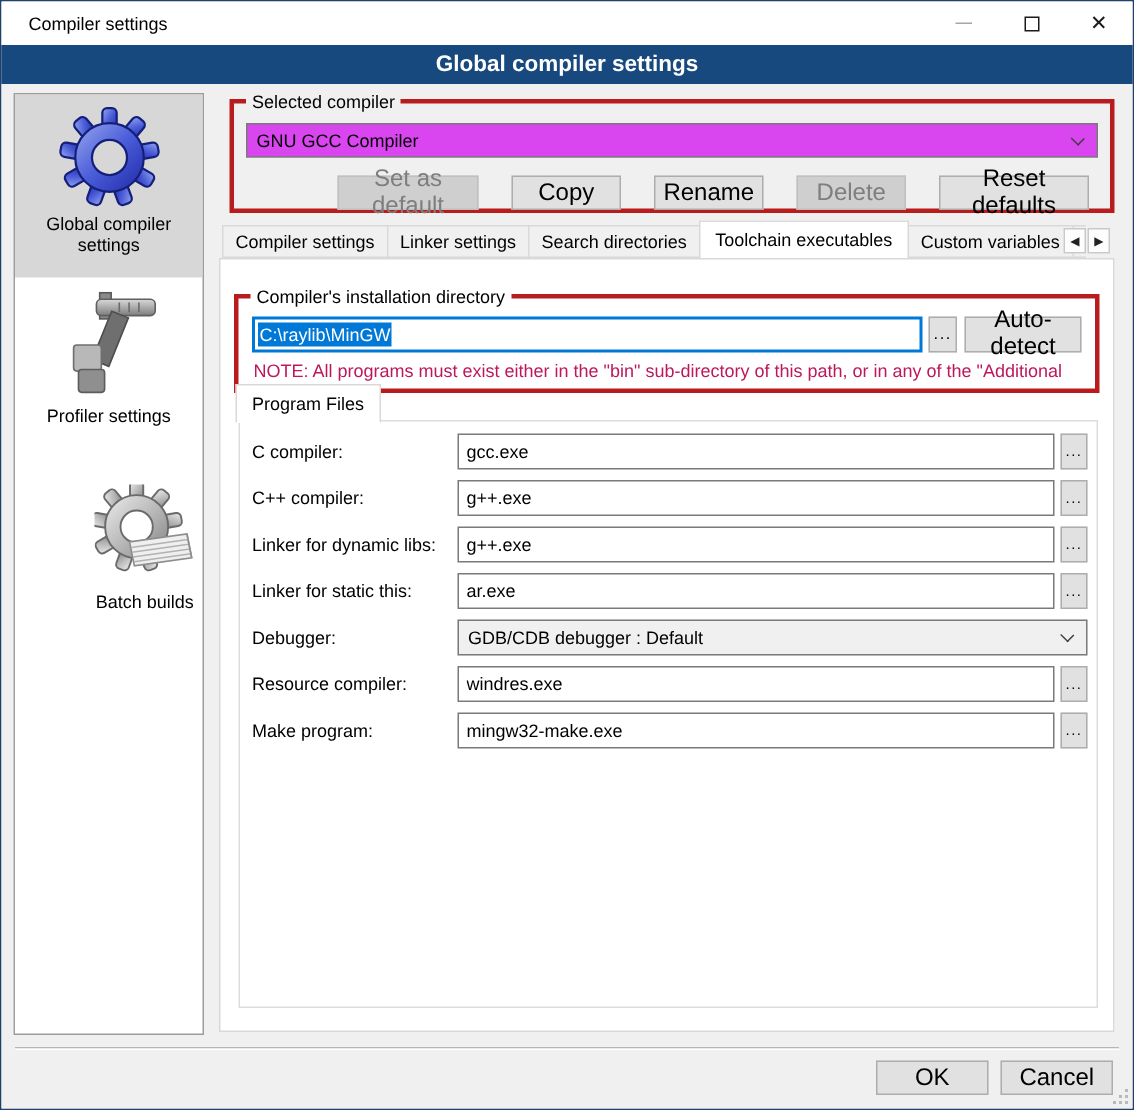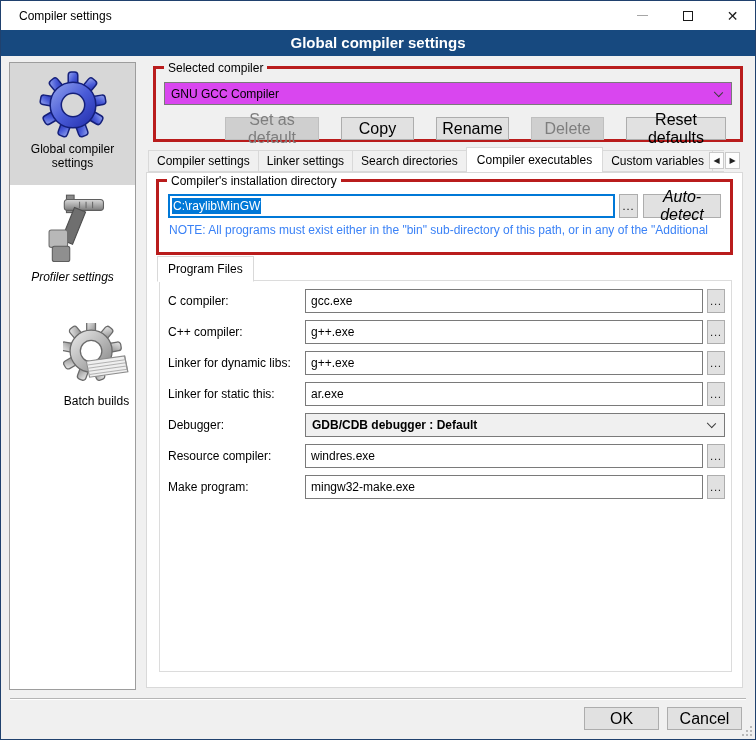--- a/index.html
+++ b/index.html
@@ -17,60 +17,60 @@
   
   .header-band { height:26px; background:#17497f; color:#fff; font-weight:bold; font-size:15px; text-align:center; line-height:25px; }
 
   .content { position:relative; height:683px; background:#f0f0f0; }
 
   
   .sidebar { position:absolute; left:8px; top:6px; width:127px; height:628px; background:#fff; border:1px solid #9d9d9d; overflow:hidden; }
   .side-item { display:flex; flex-direction:column; align-items:center; text-align:center; cursor:default; }
   .side-item .lbl { margin-top:3px; line-height:14px; width:110px; }
   .si-1 { height:122px; padding-top:8px; background:#d7d7d7; }
-  .si-2 { height:112px; padding-top:8px;font-style:italic; }
+  .si-2 { height:112px; padding-top:8px; }
   .si-3 { height:118px; padding-top:26px;padding-left:48px; }
 
   
   .groupbox { position:absolute; border:3px solid #b91c1c; }
   .gb-legend { position:absolute; top:-8px; left:8px; padding:0 4px; line-height:14px; }
   .gb1 { left:152px; top:10px; width:590px; height:76px; }
   .gb1 .gb-legend { background:#f0f0f0; }
 
   
   .combo { height:23px; border:1px solid #7a7a7a; background:#d946ef; display:flex; align-items:center; padding:0 24px 0 6px; position:relative; }
   .combo .chev { position:absolute; right:9px; top:8px; width:7px; height:7px; border-right:1px solid #3c3c3c; border-bottom:1px solid #3c3c3c; transform:rotate(45deg) scale(1,0.9); margin-top:-2px; }
   .combo-main { margin:13px 8px 0 8px; }
-  .combo-gray { background:#f0f0f0;font-weight:bold; }
+  .combo-gray { background:#f0f0f0; }
 
   
   .btn { height:23px; background:#e1e1e1; border:1px solid #adadad; display:inline-flex; align-items:center; justify-content:center; font-size:16px; cursor:default; }
   .btn.disabled { background:#cfcfcf; border-color:#bfbfbf; color:#7e7e7e; }
   .btnrow { position:absolute; right:14px; top:48px; display:flex; }
   .btnrow .btn { margin-left:22px; }
   .b-w94{width:94px} .b-w73{width:73px} .b-w100{width:100px}
 
   
   .tabstrip { position:absolute; left:147px; top:92px; width:594px; height:24px; }
   .tabs-scroll { position:absolute; left:0; bottom:0; width:576px; height:26px; display:flex; align-items:flex-end; overflow:hidden; white-space:nowrap; }
   .tab { height:22px; background:#f0f0f0; border:1px solid #d9d9d9; margin-right:-1px; display:inline-flex; align-items:center; padding:0 8px; position:relative; z-index:1; flex:0 0 auto; }
   .tab.active { height:26px; background:#fff; z-index:3; margin-bottom:-1px; border-bottom:1px solid #fff; padding:0 10px; }
   .tab-arrows { position:absolute; right:2px; bottom:3px; display:flex; z-index:4; }
   .tab-arrow { width:15px; height:17px; border:1px solid #c9c9c9; background:#fdfdfd; margin-left:1px; display:flex; align-items:center; justify-content:center; font-size:8px; color:#222; }
 
   
   .tabpanel { position:absolute; left:145px; top:116px; width:597px; height:516px; background:#fff; border:1px solid #d9d9d9; }
-  .gb2 { left:9px; top:6px; right:9px; height:76px; }
+  .gb2 { left:9px; top:23px; right:9px; height:66px; }
   .gb2 .gb-legend { background:#fff; }
   .pathrow { position:absolute; left:9px; right:9px; top:12px; height:24px; display:flex; }
   .pathbox { flex:1; height:24px; border:2px solid #0078d7; background:#fff; display:flex; align-items:center; padding-left:2px; overflow:hidden; white-space:nowrap; }
   .sel-text { background:#0078d7; color:#fff; padding:1px 1px; }
   .browse-btn { width:19px; height:24px; margin-left:4px; font-size:11px; letter-spacing:1px; }
-  .autodetect-btn { width:78px; height:24px; margin-left:5px;font-style:italic; }
-  .note { position:absolute; left:10px; right:4px; top:41px; color:#3b82f6; white-space:nowrap; overflow:hidden; }
+  .autodetect-btn { width:78px; height:24px; margin-left:5px; }
+  .note { position:absolute; left:10px; right:4px; top:41px; color:#be185d; white-space:nowrap; overflow:hidden; }
 
   
   .subtabstrip { position:absolute; left:10px; top:84px; height:24px; display:flex; align-items:flex-end; }
   .subpanel { position:absolute; left:12px; top:107px; width:573px; height:392px; background:#fff; border:1px solid #dcdcdc; }
 
   
   .frow { position:absolute; left:8px; right:6px; height:24px; display:flex; align-items:center; }
   .frow .flabel { width:137px; flex:0 0 137px; }
   .finput { width:400px; height:24px; border:1px solid #7a7a7a; padding:0 5px; font-family:"Liberation Sans",sans-serif; font-size:12px; background:#fff; color:#000; }
   .fbrowse { width:18px; height:24px; margin-left:4px; font-size:10px; letter-spacing:1px; }
@@ -203,21 +203,21 @@
         <button class="btn disabled b-w73">Delete</button>
         <button class="btn b-w100">Reset defaults</button>
       </div>
     </div>
 
     <div class="tabstrip">
       <div class="tabs-scroll">
         <div class="tab">Compiler settings</div>
         <div class="tab">Linker settings</div>
         <div class="tab">Search directories</div>
-        <div class="tab active">Compiler executables</div>
+        <div class="tab active">Toolchain executables</div>
         <div class="tab">Custom variables</div>
         <div class="tab">Build options</div>
       </div>
       <div class="tab-arrows">
         <div class="tab-arrow">
             <span>◀</span>
           </div>
         <div class="tab-arrow">
             <span>▶</span>
           </div>

